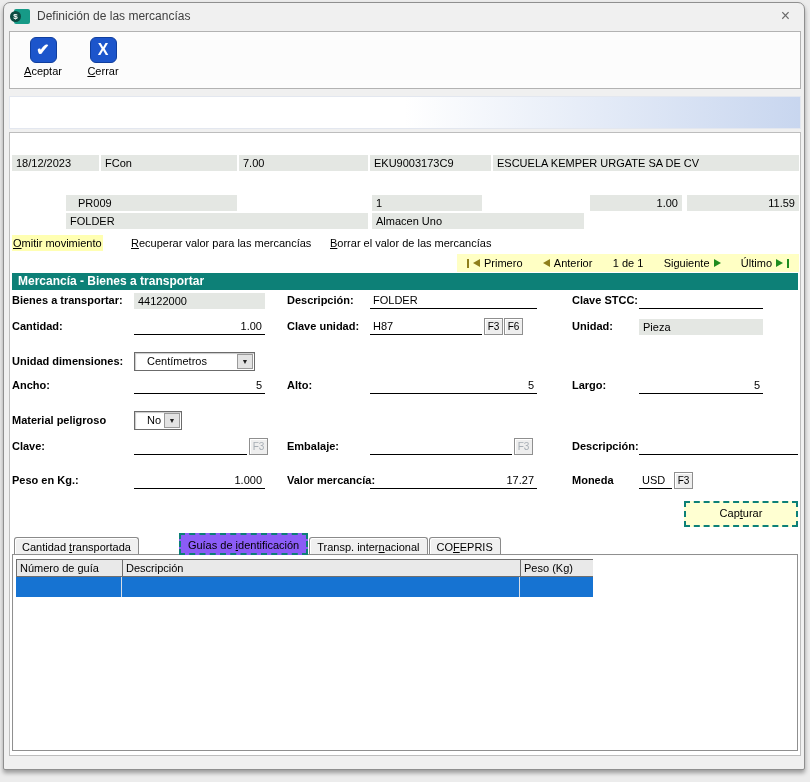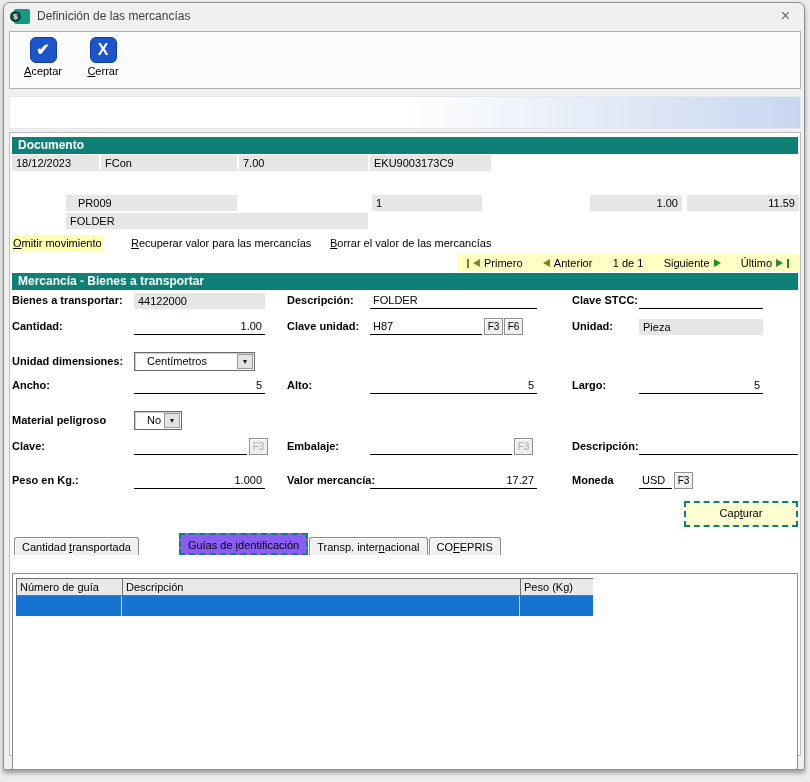--- a/index.html
+++ b/index.html
@@ -55,21 +55,21 @@
   
   .capturar { position:absolute; left:674px; top:368px; width:114px; height:26px; background:#ffffd2;
               border:2px dashed #0d8077; text-align:center; line-height:21px; cursor:default; }
   
   .tabstrip { position:absolute; left:4px; top:400px; height:22px; display:flex; align-items:flex-end; }
   .tab { background:#f0f0f0; border:1px solid #8a8a8a; border-bottom:none; border-radius:3px 3px 0 0;
          box-shadow:inset 1px 1px 0 #fff; height:18px; line-height:16px; padding:1px 7px; margin-right:1px;
          white-space:nowrap; cursor:default; }
   .tab.selected { border:2px dashed #0d8077; border-radius:0; box-shadow:none; height:22px; line-height:18px;
                   background:#8b5cf6; z-index:3; position:relative;margin-left:39px; }
-  .tabpanel { position:absolute; left:2px; top:440px; width:786px; height:197px; background:#fff;
+  .tabpanel { position:absolute; left:2px; top:421px; width:786px; height:197px; background:#fff;
               border:1px solid #8f8f8f; box-shadow:inset 1px 1px 0 #fdfdfd; }
   
   .gtable { position:absolute; left:3px; top:4px; display:flex; flex-wrap:wrap; width:577px; }
   .gth { background:#e9e9e9; border:1px solid #6f6f6f; border-right:none; height:18px; line-height:16px;
          padding:0 3px; white-space:nowrap; overflow:hidden; }
   .gth:last-of-type { border-right:1px solid #6f6f6f; }
   .grow { display:flex; width:577px; }
   .gtd { background:#1673d2; height:20px; border-right:1px solid #d7dde6; }
   .gtd:last-child { border-right:none; }
   u { text-decoration:underline; }
@@ -95,31 +95,32 @@
     <div class="tool-btn">
       <div class="tool-icon">X</div>
       <div class="tool-label"><u>C</u>errar</div>
     </div>
   </div>
 
   <div class="banner"></div>
 
   <div class="main">
 
-    <div class="band" style="left:2px; top:4px; width:786px;">Documento</div>
     <div class="rofield" style="left:2px; top:22px; width:87px;">18/12/2023</div>
     <div class="rofield" style="left:91px; top:22px; width:136px;">FCon</div>
     <div class="rofield" style="left:229px; top:22px; width:129px;">7.00</div>
     <div class="rofield" style="left:360px; top:22px; width:121px;">EKU9003173C9</div>
+    <div class="rofield" style="left:483px; top:22px; width:306px;">ESCUELA KEMPER URGATE SA DE CV</div>
 
     <div class="rofield" style="left:56px; top:62px; width:171px;padding-left:12px;">PR009</div>
     <div class="rofield" style="left:362px; top:62px; width:110px;">1</div>
     <div class="rofield num" style="left:580px; top:62px; width:92px;">1.00</div>
     <div class="rofield num" style="left:677px; top:62px; width:112px;">11.59</div>
     <div class="rofield" style="left:56px; top:80px; width:302px;">FOLDER</div>
+    <div class="rofield" style="left:362px; top:80px; width:212px;">Almacen Uno</div>
 
     <div class="link hl" style="left:2px; top:102px;"><u>O</u>mitir movimiento</div>
     <div class="link" style="left:120px; top:102px;"><u>R</u>ecuperar valor para las mercancías</div>
     <div class="link" style="left:319px; top:102px;"><u>B</u>orrar el valor de las mercancías</div>
 
     <div class="navbar">
       <div class="navitem">
         <span class="bar-l"></span>
         <span class="tri-l"></span>
         <span>Primero</span>

